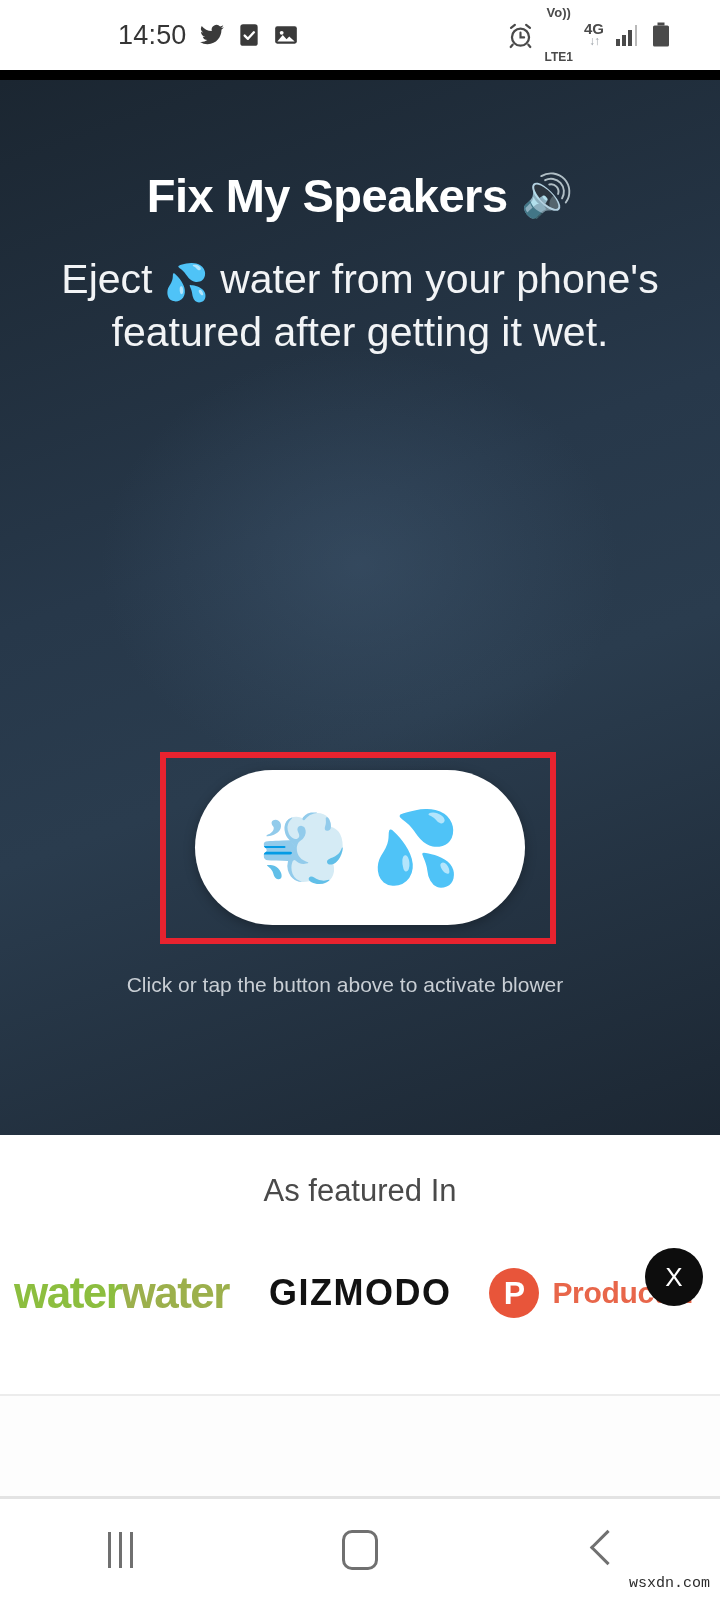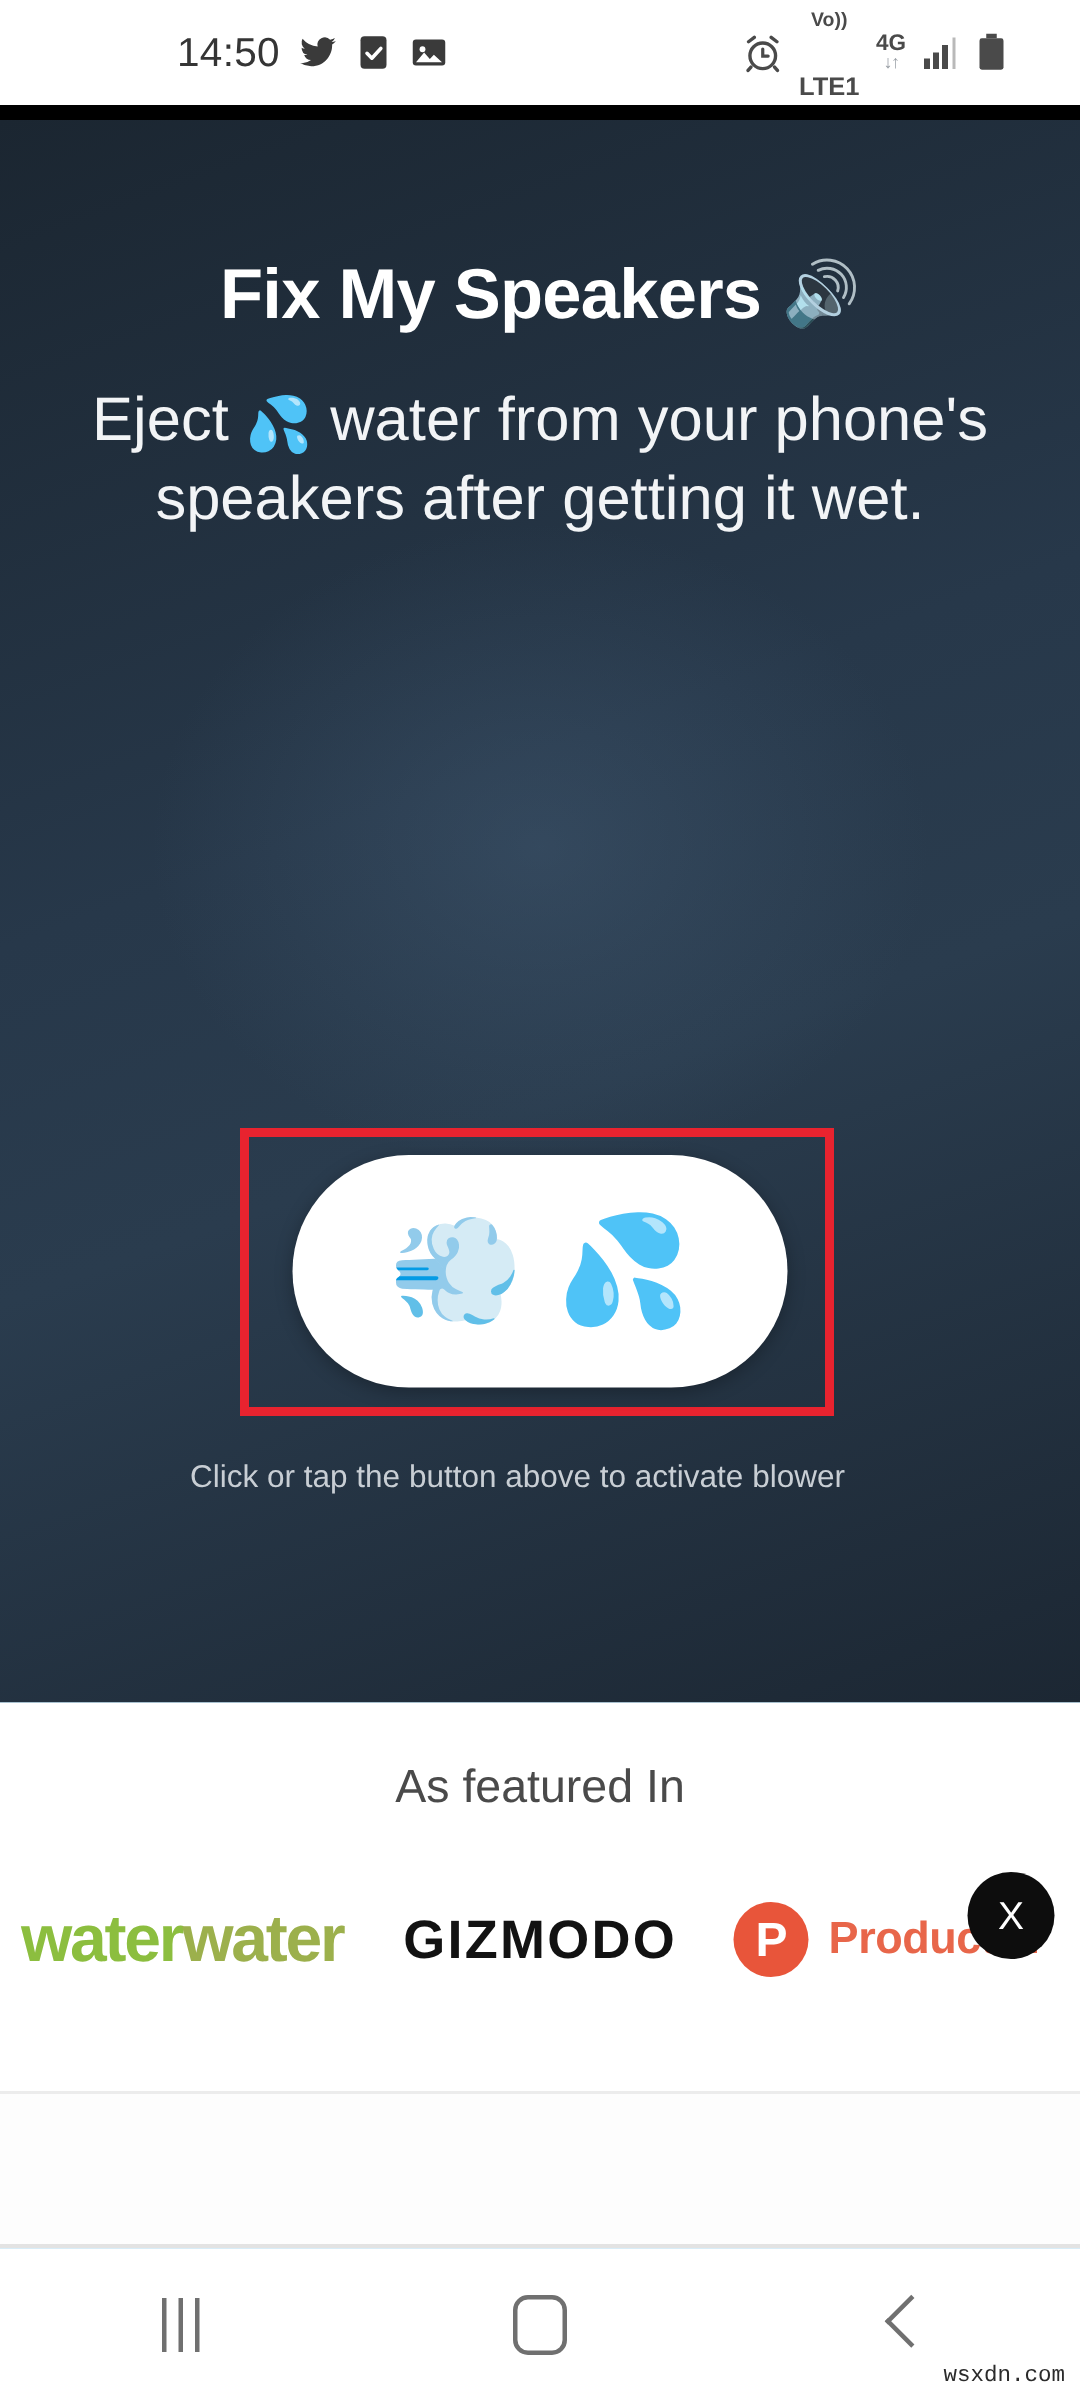--- a/index.html
+++ b/index.html
@@ -16,21 +16,21 @@
     position:absolute; top:0; left:0; width:720px; height:70px;
     background:#ffffff; display:flex; align-items:center;
     padding:0 18px; color:#3a3a3a;
   }
   .sb-left{ display:flex; align-items:center; gap:12px; margin-left:100px; }
   .sb-clock{ font-size:27px; font-weight:400; color:#353535; letter-spacing:0.2px;}
   .sb-right{ margin-left:auto; display:flex; align-items:center; gap:11px; margin-right:32px;}
   .ic{ display:inline-block; line-height:0; }
   .two-line{ display:flex; flex-direction:column; align-items:center; justify-content:center;
     font-size:13px; font-weight:700; line-height:13px; color:#4a4a4a; }
-  .two-line .r2{ font-size:17px;margin-top:32px; }
+  .two-line .r2{ font-size:12px;margin-top:32px; }
   .net-wrap{ display:flex; flex-direction:column; align-items:center; line-height:13px;}
   .net-wrap .g4{ font-size:15px; font-weight:700; color:#4a4a4a;text-align:right; }
   .net-wrap .arrows{ font-size:12px; color:#9aa0a6; letter-spacing:-1px;}
   .blackstrip{ position:absolute; top:70px; left:0; width:720px; height:10px; background:#000; }
 
   
   .hero{
     position:absolute; top:80px; left:0; width:720px; height:1055px;
     background:
       radial-gradient(ellipse 360px 300px at 50% 46%, rgba(72,98,124,0.38) 0%, rgba(72,98,124,0.0) 72%),
@@ -203,21 +203,21 @@
   <div class="blackstrip"></div>
 
   <div class="hero">
     <div class="hero-title">
       <span>Fix My Speakers</span>
       <span class="emoji">🔊</span>
     </div>
     <div class="hero-sub">
       <span>Eject</span>
       <span class="emoji">💦</span>
-      <span>water from your phone's speakers after getting it wet.</span>
+      <span>water from your phone's featured after getting it wet.</span>
     </div>
 
     <div class="redbox"></div>
 
     <button class="blow-btn">
       <span class="emoji">💨</span>
       <span class="emoji">💦</span>
     </button>
 
     <div class="hint">Click or tap the button above to activate blower</div>

